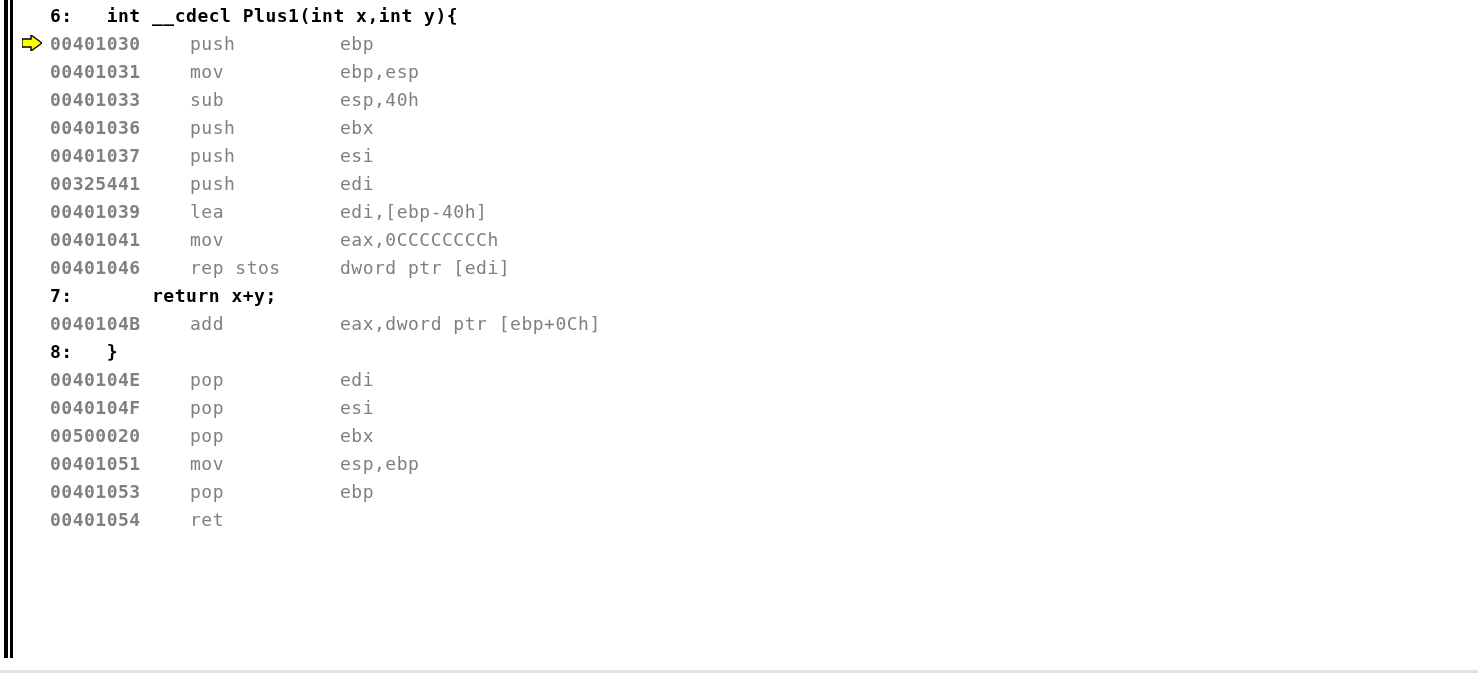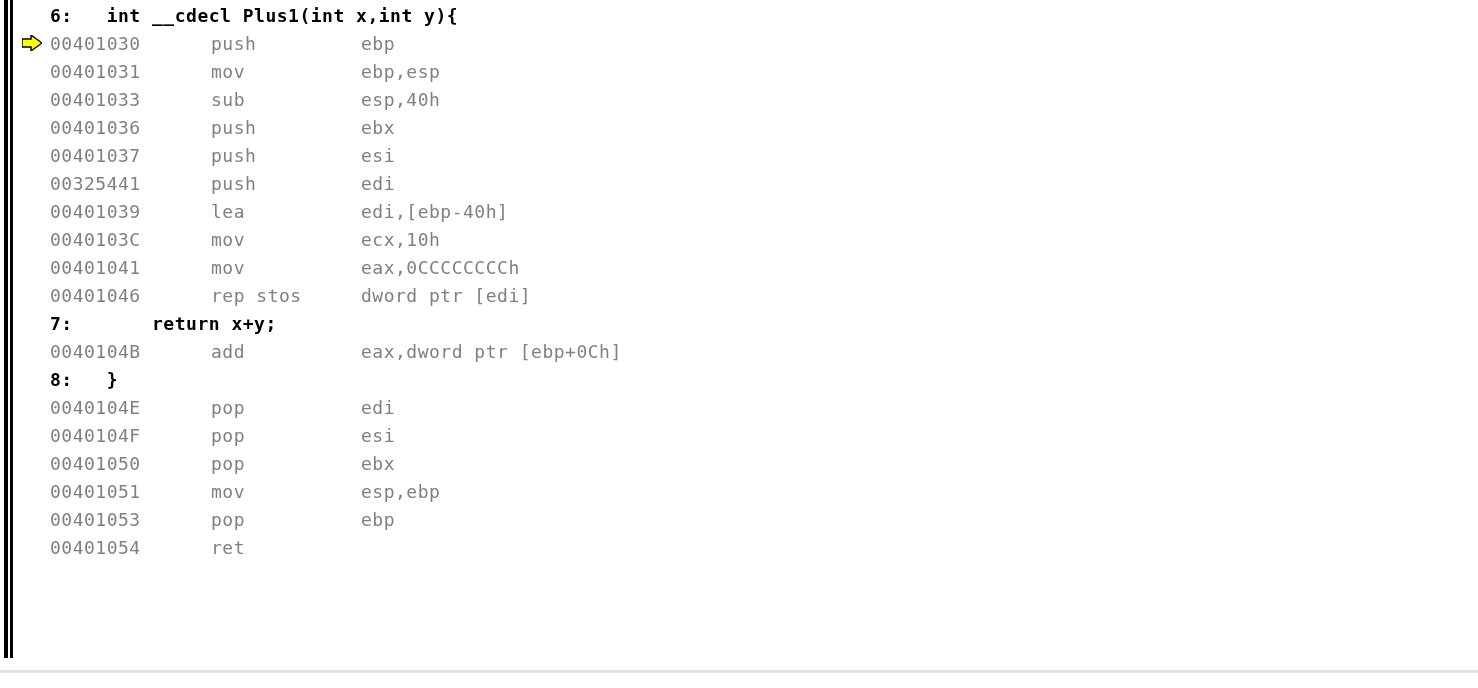--- a/index.html
+++ b/index.html
@@ -75,47 +75,46 @@
   .addr {
     color: #808080;
   }
   .mnem {
     color: #808080;
   }
   .ops  {
     color: #808080;
     text-align: center;
   }
-  .col-addr { display:inline-block; min-width: 140px; }
-  .col-mnem { display:inline-block; min-width: 150px; margin-left: 21px; }
+  .col-addr { display:inline-block; min-width: 140px; font-weight: bold; }
+  .col-mnem { display:inline-block; min-width: 150px; }
 </style>
 </head>
 <body>
 
 <div class="code-pane">
   <div class="border-outer"></div>
   <div class="border-inner"></div>
   <div class="lines" id="lines-container">
       <div class="line"><span class="gutter"></span><span class="src">6:   int __cdecl Plus1(int x,int y){</span></div>
       <div class="line"><span class="gutter"><svg class="arrow-icon" viewBox="0 0 20 16">
             <polygon points="0,4 9,4 9,0 20,8 9,16 9,12 0,12" fill="#ffff00" stroke="#000000" stroke-width="1.4"></polygon>
           </svg></span><span class="addr col-addr">00401030</span><span class="mnem col-mnem">push</span><span class="ops">ebp</span></div>
       <div class="line"><span class="gutter"></span><span class="addr col-addr">00401031</span><span class="mnem col-mnem">mov</span><span class="ops">ebp,esp</span></div>
       <div class="line"><span class="gutter"></span><span class="addr col-addr">00401033</span><span class="mnem col-mnem">sub</span><span class="ops">esp,40h</span></div>
       <div class="line"><span class="gutter"></span><span class="addr col-addr">00401036</span><span class="mnem col-mnem">push</span><span class="ops">ebx</span></div>
       <div class="line"><span class="gutter"></span><span class="addr col-addr">00401037</span><span class="mnem col-mnem">push</span><span class="ops">esi</span></div>
       <div class="line"><span class="gutter"></span><span class="addr col-addr">00325441</span><span class="mnem col-mnem">push</span><span class="ops">edi</span></div>
       <div class="line"><span class="gutter"></span><span class="addr col-addr">00401039</span><span class="mnem col-mnem">lea</span><span class="ops">edi,[ebp-40h]</span></div>
-      <div class="line"><span class="gutter"></span><span class="addr col-addr">0040103C</span><span class="mnem col-mnem">mov</span><span class="ops">ecx,10h</span></div>
       <div class="line"><span class="gutter"></span><span class="addr col-addr">00401041</span><span class="mnem col-mnem">mov</span><span class="ops">eax,0CCCCCCCCh</span></div>
       <div class="line"><span class="gutter"></span><span class="addr col-addr">00401046</span><span class="mnem col-mnem">rep stos</span><span class="ops">dword ptr [edi]</span></div>
       <div class="line"><span class="gutter"></span><span class="src">7:       return x+y;</span></div>
       <div class="line"><span class="gutter"></span><span class="addr col-addr">0040104B</span><span class="mnem col-mnem">add</span><span class="ops">eax,dword ptr [ebp+0Ch]</span></div>
       <div class="line"><span class="gutter"></span><span class="src">8:   }</span></div>
       <div class="line"><span class="gutter"></span><span class="addr col-addr">0040104E</span><span class="mnem col-mnem">pop</span><span class="ops">edi</span></div>
       <div class="line"><span class="gutter"></span><span class="addr col-addr">0040104F</span><span class="mnem col-mnem">pop</span><span class="ops">esi</span></div>
-      <div class="line"><span class="gutter"></span><span class="addr col-addr">00401050</span><span class="mnem col-mnem">pop</span><span class="ops">ebx</span></div>
+      <div class="line"><span class="gutter"></span><span class="addr col-addr">00500020</span><span class="mnem col-mnem">pop</span><span class="ops">ebx</span></div>
       <div class="line"><span class="gutter"></span><span class="addr col-addr">00401051</span><span class="mnem col-mnem">mov</span><span class="ops">esp,ebp</span></div>
       <div class="line"><span class="gutter"></span><span class="addr col-addr">00401053</span><span class="mnem col-mnem">pop</span><span class="ops">ebp</span></div>
       <div class="line"><span class="gutter"></span><span class="addr col-addr">00401054</span><span class="mnem col-mnem">ret</span><span class="ops"></span></div>
     </div>
   <div class="sep"></div>
 </div>
 
 </body></html>

